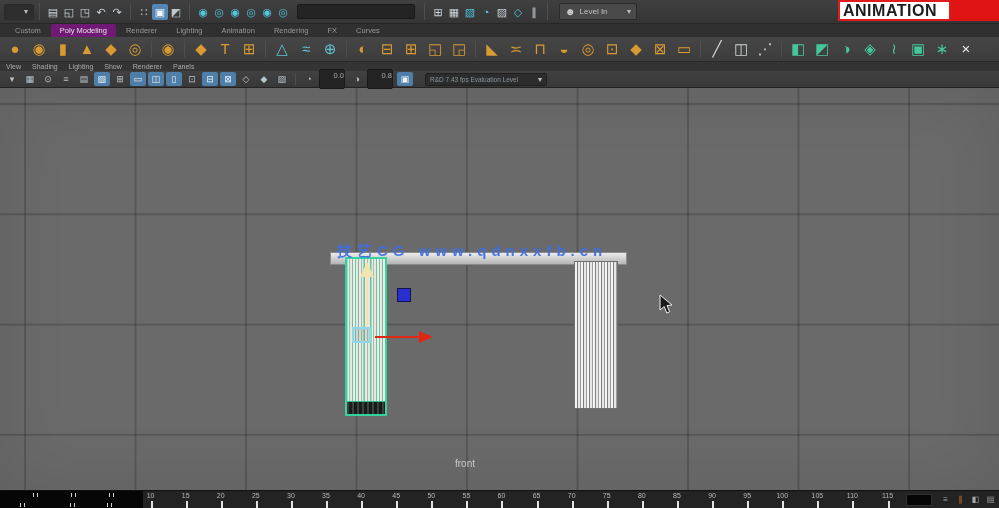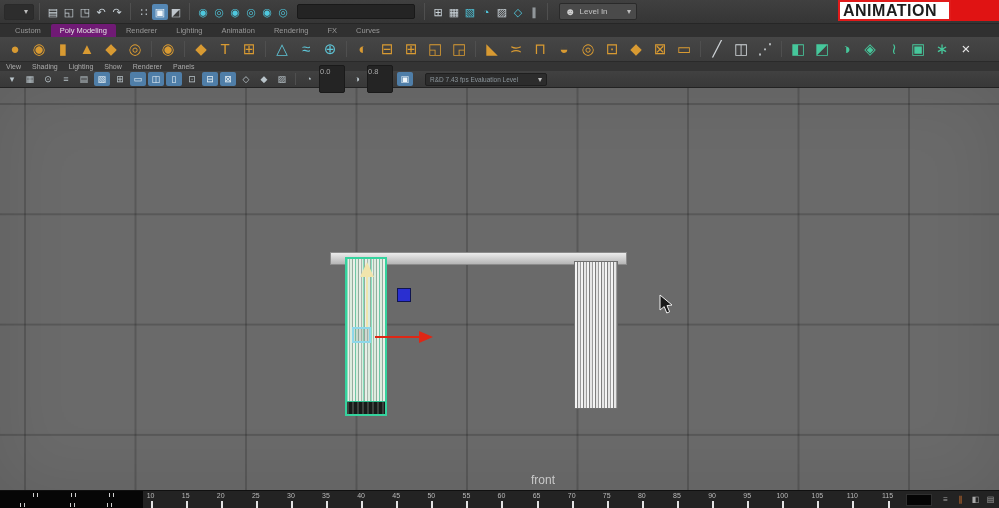--- a/index.html
+++ b/index.html
@@ -32,21 +32,21 @@
   .signin .usr { font-size:10px; color:#cfcfcf; margin-right:4px;}
   .signin .lbl { flex:1; font-size:8px; color:#c4c4c4; white-space:nowrap; overflow:hidden;}
 
   .qfield { width:118px; height:15px; background:#242424; border:1px solid #191919; border-radius:2px; color:#9a9a9a; font-size:8px; padding:0 4px; margin:0 4px; outline:none;}
 
   .stab { height:13px; line-height:13px; padding:0 9px; font-size:7.5px; color:#989898; white-space:nowrap; border-radius:2px 2px 0 0; cursor:default;}
   .stab.sel { background:#701a75; color:#e2e2e2; }
 
   .pmenu { font-size:7px; color:#ababab; white-space:nowrap; }
 
-  .numfield { width:26px; height:28px; background:#242424; border:1px solid #1a1a1a; color:#a9a9a9; font-size:7.5px; text-align:left; line-height:11px; border-radius:2px; margin-right:2px;}
+  .numfield { width:26px; height:20px; background:#242424; border:1px solid #1a1a1a; color:#a9a9a9; font-size:7.5px; text-align:right; line-height:11px; border-radius:2px; margin-right:2px;}
   .pill { display:flex; align-items:center; width:122px; height:13px; background:#2c2c2c; border:1px solid #1f1f1f; border-radius:2px; margin-left:10px; padding:0 4px;}
   .pill .txt { flex:1; font-size:6.5px; color:#8b959b; white-space:nowrap; overflow:hidden;}
 
   
   .anim-overlay { position:absolute; top:0; left:838px; width:113px; height:21px; background:#ffffff; border:2px solid #e11b1b; z-index:20; overflow:hidden; display:flex; align-items:center;}
   .anim-overlay span { font-weight:bold; font-size:16px; letter-spacing:.5px; color:#1d1d1d; white-space:nowrap; padding-left:3px;}
   .red-box { position:absolute; top:0; left:951px; width:48px; height:21px; background:#e01313; z-index:20; }
 
   
   .viewport { position:absolute; top:88px; left:0; right:0; bottom:18px; background-color:#6a6a6a;
@@ -76,22 +76,22 @@
   .m-yhead { position:absolute; left:360px; top:174px; width:0; height:0; z-index:4;
     border-left:7px solid transparent; border-right:7px solid transparent; border-bottom:15px solid #f1e5ac;}
   .m-xline { position:absolute; left:375px; top:248px; width:44px; height:2px; background:#de2715; z-index:4;}
   .m-xhead { position:absolute; left:419px; top:243px; width:0; height:0; z-index:4;
     border-top:6px solid transparent; border-bottom:6px solid transparent; border-left:14px solid #de2715;}
   .m-center { position:absolute; left:352px; top:239px; width:19px; height:16px; z-index:4;
     border:2px solid #8ed7ea; background:rgba(140,150,145,.25);}
   .m-plane { position:absolute; left:397px; top:200px; width:14px; height:14px; z-index:4;
     background:#2a2fd0; border:1px solid #10154f;}
   .cursor { position:absolute; left:659px; top:206px; z-index:6;}
-  .camlabel { position:absolute; left:455px; bottom:3px; width:100px; text-align:right;
-    font-size:12px; color:#c9c9c9; }
+  .camlabel { position:absolute; left:455px; bottom:21px; width:100px; text-align:left;
+    font-size:10px; color:#c9c9c9; }
 
   
   .timeline { position:absolute; left:0; right:0; bottom:0; height:18px; background:#232323; border-top:1px solid #101010; z-index:5;}
   .range-black { position:absolute; left:0; top:0; width:143px; height:18px; background:#060606;}
   .rmark { position:absolute; top:2px; width:5px; height:4px; border-left:1px solid #cfcfcf; border-right:1px solid #cfcfcf;}
   .rmark.b { top:auto; bottom:2px; }
   .ticks { position:absolute; left:133px; top:1px; height:16px; display:flex;}
   .tick { position:relative; width:35.1px; height:16px; text-align:center; font-size:7px; color:#b9b9b9; flex:0 0 auto;}
   .tick::after { content:""; position:absolute; left:50%; bottom:0; width:2px; height:7px; background:#e3e3e3;}
   .tl-frame { position:absolute; left:906px; top:3px; width:26px; height:12px; background:#050505; border:1px solid #303030;}
@@ -252,20 +252,21 @@
       <span class="chev">▾</span>
     </div>
   </div>
 
   <div class="viewport">
     <div class="rod"></div>
     <div class="curtain left">
       <div class="hem"></div>
     </div>
     <div class="curtain right"></div>
+    <div class="watermark">技艺CG www.qdnxxfb.cn</div>
 
     <div class="m-yline"></div>
     <div class="m-yhead"></div>
     <div class="m-xline"></div>
     <div class="m-xhead"></div>
     <div class="m-center"></div>
     <div class="m-plane"></div>
 
     <svg class="cursor" width="14" height="20" viewBox="0 0 14 20">
       <path d="M1,1 L1,16 L5.2,12.6 L7.8,19 L10.6,17.8 L8,11.6 L13,11 Z" fill="#1a1a1a" stroke="#f0f0f0" stroke-width="1"></path>

